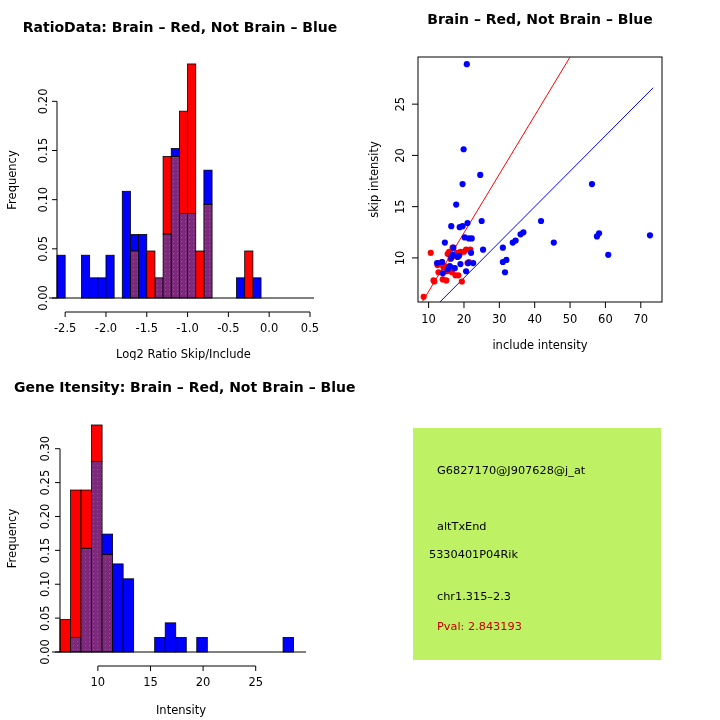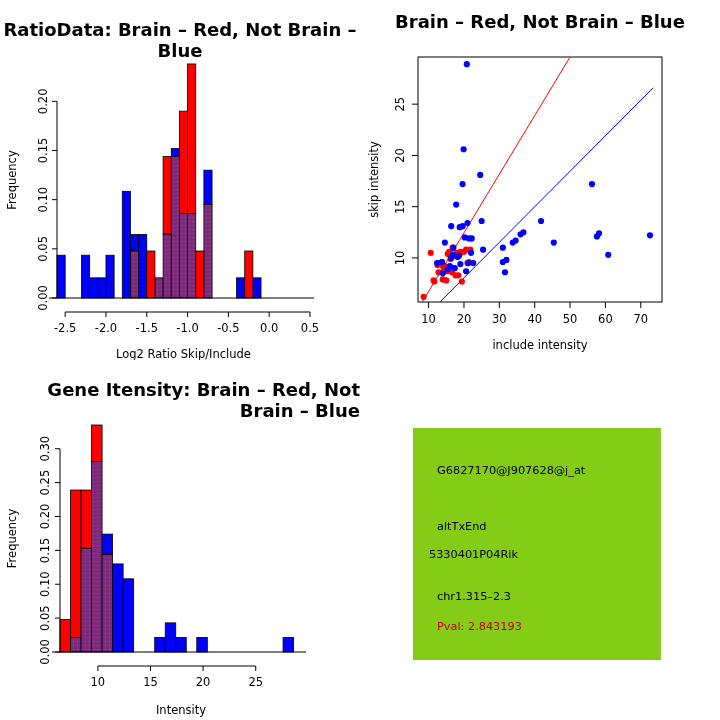--- a/index.html
+++ b/index.html
@@ -3,21 +3,21 @@
 <meta charset="utf-8">
 <style>
   html,body{margin:0;padding:0;background:#ffffff;}
   body{width:720px;height:720px;font-family:"DejaVu Sans",sans-serif;color:#000;overflow:hidden;}
   #page{position:relative;width:720px;height:720px;}
   .panel{position:absolute;width:360px;height:360px;}
   .p-tl{left:0;top:0}
   .p-tr{left:360px;top:0}
   .p-bl{left:0;top:360px}
   .p-br{left:360px;top:360px}
-  .ptitle{position:absolute;width:100%;text-align:center;font-weight:bold;font-size:18px;letter-spacing:0px;}
+  .ptitle{position:absolute;width:100%;text-align:center;font-weight:bold;font-size:14px;letter-spacing:0px;}
   svg{display:block;}
   text{font-family:"DejaVu Sans",sans-serif;fill:#000;}
   .infobox{position:absolute;background:#f2c8cc;}
   .infoline{position:absolute;font-size:11.3px;white-space:nowrap;color:#000;}
   .infoline.pval{color:#c00000;}
 </style>
 </head>
 <body>
 
 <div id="page">
@@ -277,21 +277,21 @@
           <text x="203.09565217391304" y="326" font-size="11.5" text-anchor="middle" fill="#000">20</text>
           <line x1="255.70434782608697" y1="306" x2="255.70434782608697" y2="311" stroke="#000" stroke-width="1"></line>
           <text x="255.70434782608697" y="326" font-size="11.5" text-anchor="middle" fill="#000">25</text>
         </g>
         <line x1="52" y1="292" x2="306" y2="292" stroke="#000" stroke-width="1"></line>
         <text x="181" y="354" font-size="11.5" text-anchor="middle" fill="#000">Intensity</text>
       </svg>
   </div>
 
   <div class="panel p-br">
-    <div class="infobox" id="infobox" style="left: 53px; top: 68px; width: 248px; height: 232px; background: #84cc16;">
+    <div class="infobox" id="infobox" style="left: 53px; top: 68px; width: 248px; height: 232px; background: #bef264;">
       <div class="infoline" style="left:24px;top:36px">G6827170@J907628@j_at</div>
       <div class="infoline" style="left:24px;top:92px">altTxEnd</div>
       <div class="infoline" style="left:16px;top:120px">5330401P04Rik</div>
       <div class="infoline" style="left:24px;top:162px">chr1.315–2.3</div>
       <div class="infoline pval" style="left: 24px; top: 192px; color: rgb(192, 0, 0);">Pval: 2.843193</div>
     </div>
   </div>
 
 </div>
 

